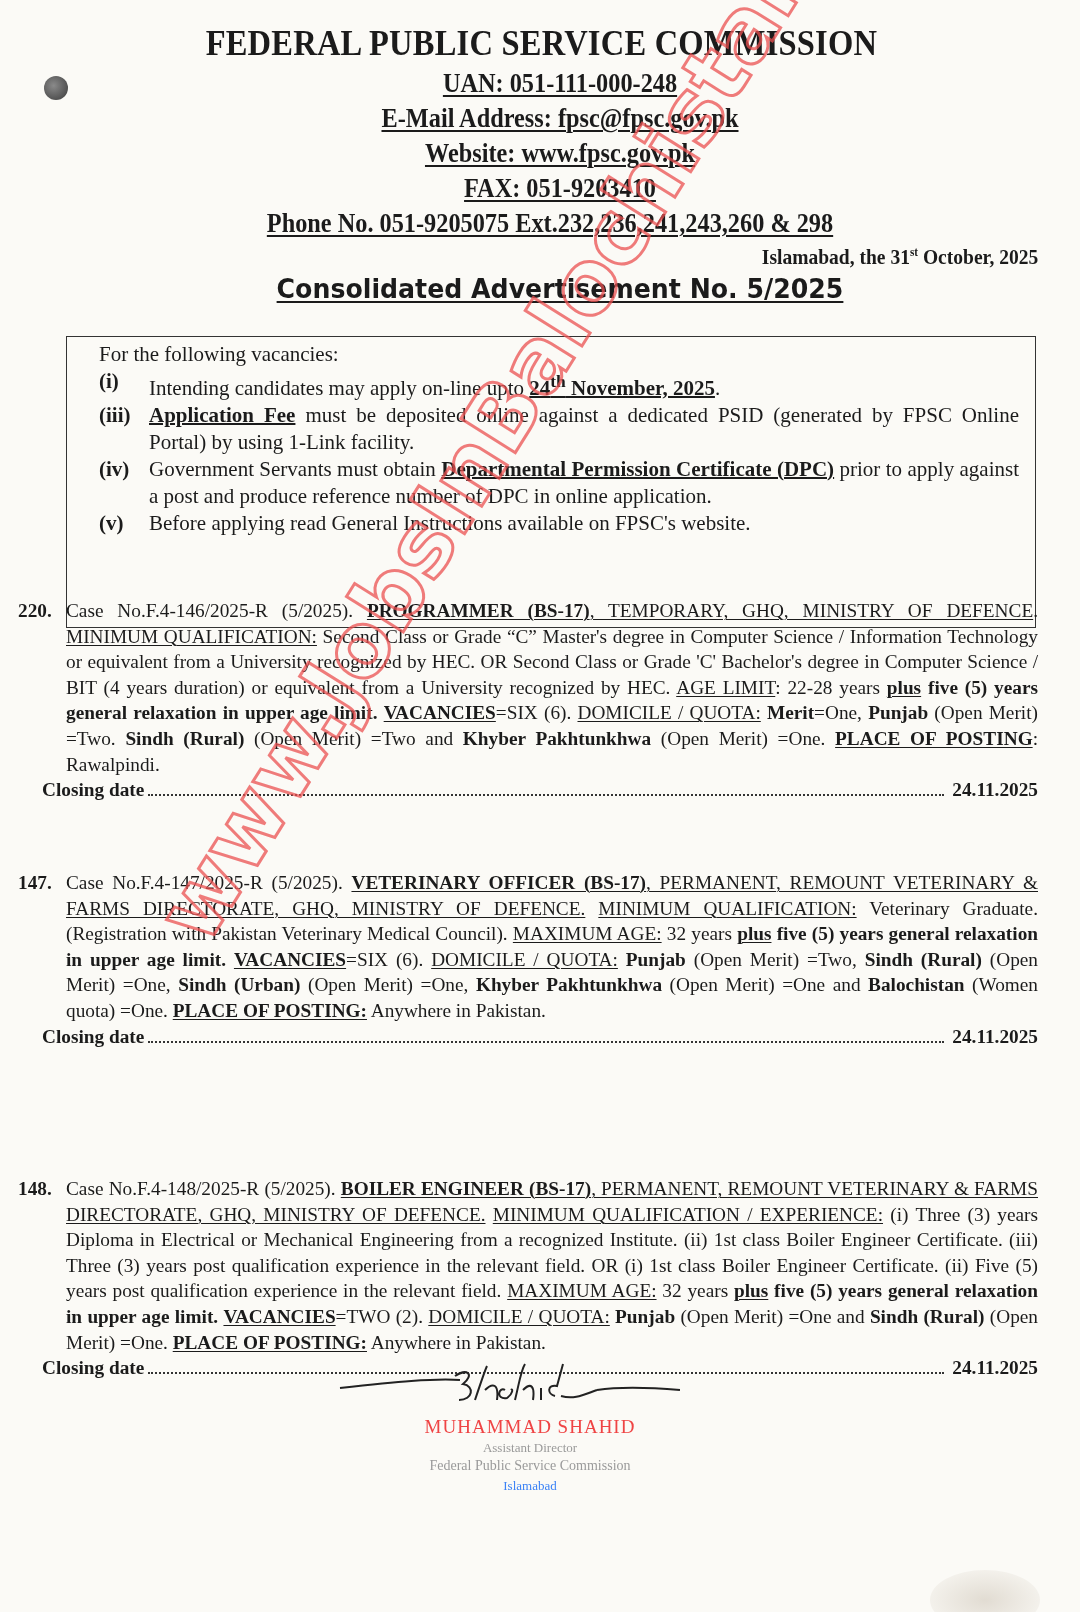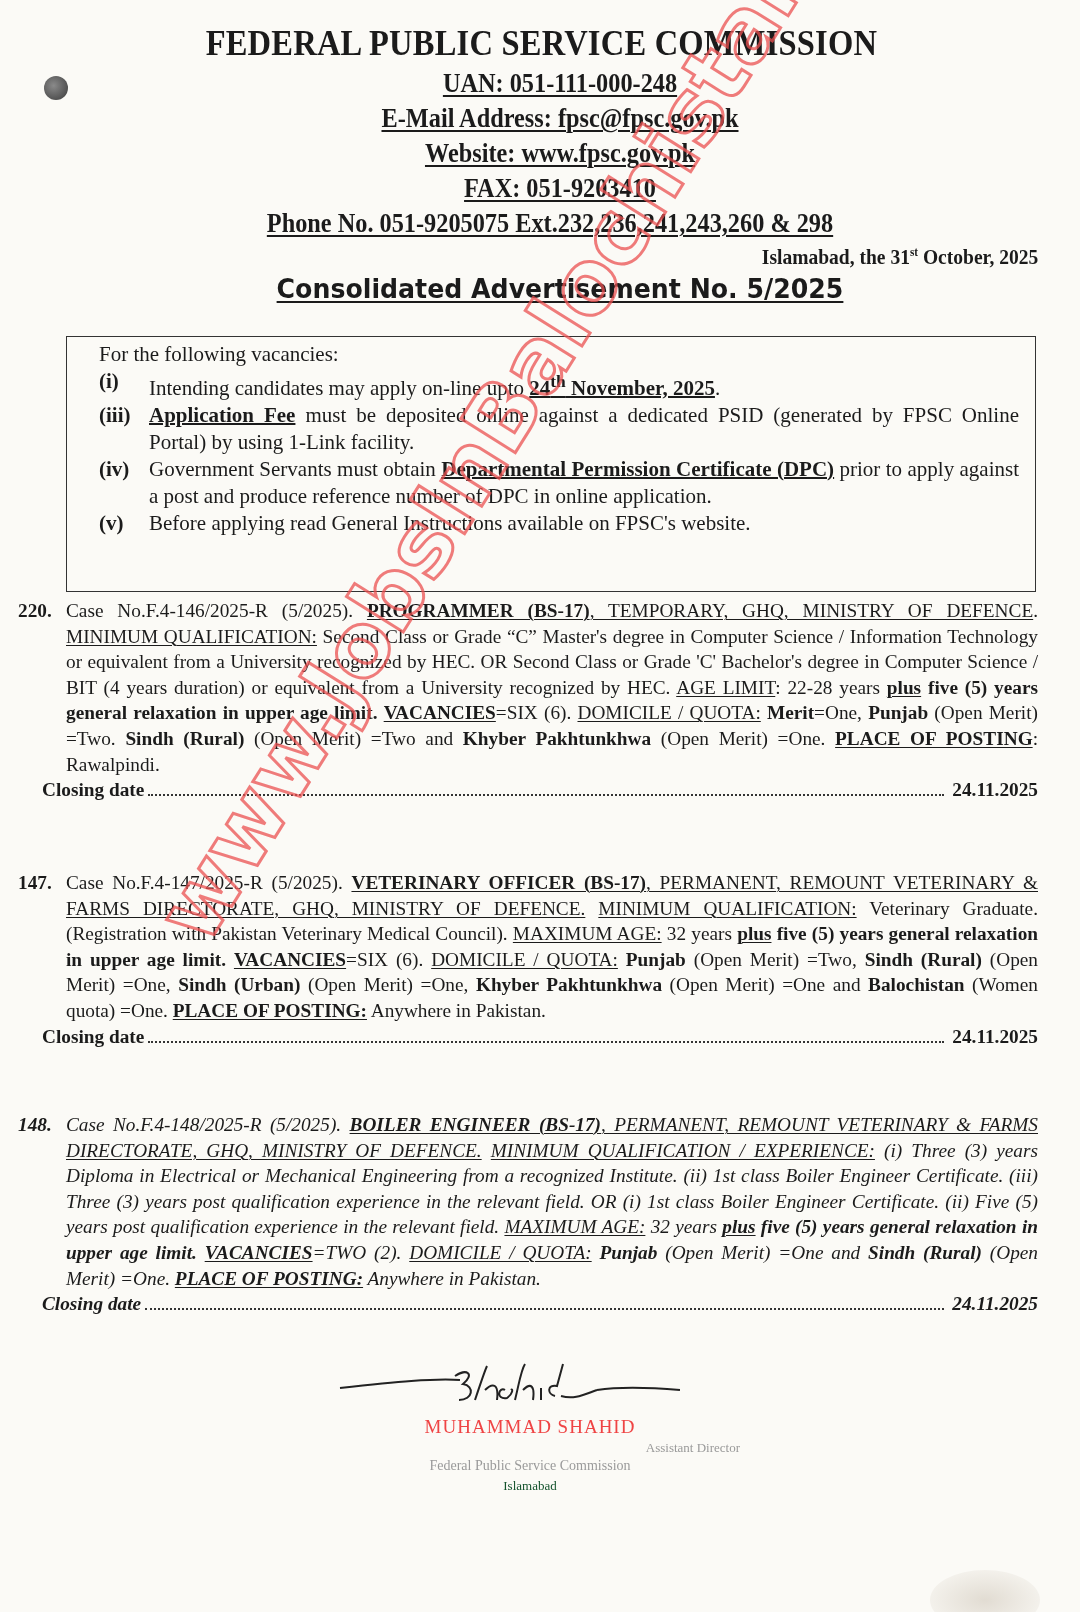--- a/index.html
+++ b/index.html
@@ -20,48 +20,48 @@
   .email { top: 103px; left: 20px; transform: scaleX(0.9); }
   .website { top: 138px; left: 20px; transform: scaleX(0.9); }
   .fax { top: 173px; left: 20px; transform: scaleX(0.9); }
   .phone { top: 208px; left: 10px; transform: scaleX(0.9); }
   .dateline { position: absolute; top: 245px; right: 42px; font-size: 21px; font-weight: bold; transform: scaleX(0.93); transform-origin: right; }
   .dateline sup { font-size: 12px; text-align: center; }
   .advt { top: 274px; left: 20px; font-family: "DejaVu Sans", sans-serif; font-size: 26px; font-weight: bold; text-decoration: underline; text-decoration-thickness: 2px; text-underline-offset: 3px; transform: scaleX(0.97); }
 
   
   .box {
-    position: absolute; left: 66px; top: 336px; width: 970px; height: 256px;
+    position: absolute; left: 66px; top: 336px; width: 970px; height: 292px;
     border: 1.5px solid #333; box-sizing: border-box;
     padding: 4px 16px 0 32px;
     font-size: 21px; line-height: 27px;
   }
   .box .row { display: flex; }
   .box .num { width: 50px; flex: none; font-weight: bold; }
   .box .txt { flex: 1; text-align: justify; }
   .box b u, .box u b { text-decoration-thickness: 1.5px; }
   .box .lead { margin-bottom: 0; }
 
   
   .post { position: absolute; left: 14px; width: 1024px; font-size: 19.3px; line-height: 25.6px; }
   .post .pn { position: absolute; left: 4px; top: 0; font-weight: bold; width: 50px; }
   .post .pbody { margin-left: 52px; text-align: justify; text-align-last: left; }
   .post .pbody u { text-decoration-thickness: 1px; text-underline-offset: 2px; margin-top: 7px; }
   .post .closing { margin-left: 28px; display: flex; font-weight: bold; align-items: baseline; }
   .post .closing .dots { flex: 1; border-bottom: 2px dotted #333; margin: 0 8px 5px 4px; }
   .p146 { top: 598px; }
   .p147 { top: 870px; }
-  .p148 { top: 1112px; font-style: italic; }
+  .p148 { top: 1176px; }
 
   
   .sig { position: absolute; left: 335px; top: 1360px; width: 360px; height: 60px; }
   .signame { position: absolute; top: 1416px; left: 320px; width: 420px; text-align: center; color: #ef4444; font-size: 19px; letter-spacing: 1px; }
-  .sigdesig { position: absolute; top: 1440px; left: 320px; width: 420px; text-align: right; color: #9a9a9a; font-size: 13px; }
+  .sigdesig { position: absolute; top: 1440px; left: 320px; width: 420px; text-align: center; color: #9a9a9a; font-size: 13px; }
   .sigorg { position: absolute; top: 1458px; left: 320px; width: 420px; text-align: center; color: #9a9a9a; font-size: 14px; }
-  .sigcity { position: absolute; top: 1478px; left: 320px; width: 420px; text-align: center; color: #14532d; font-size: 13px; }
+  .sigcity { position: absolute; top: 1478px; left: 320px; width: 420px; text-align: center; color: #3b82f6; font-size: 13px; }
 
   
   .punch { position: absolute; left: 44px; top: 76px; width: 24px; height: 24px; border-radius: 50%; background: radial-gradient(circle at 40% 40%, #8a8a8a, #3a3a3a); }
   .stain { position: absolute; left: 930px; top: 1570px; width: 110px; height: 60px; border-radius: 50%; background: radial-gradient(ellipse, rgba(200,190,175,0.5), rgba(250,250,246,0)); }
 
   
   .wm {
     position: absolute; left: 180px; top: 880px;
     font-family: "DejaVu Sans", sans-serif; font-size: 88px; font-weight: bold;
     color: rgba(255,255,255,0);

